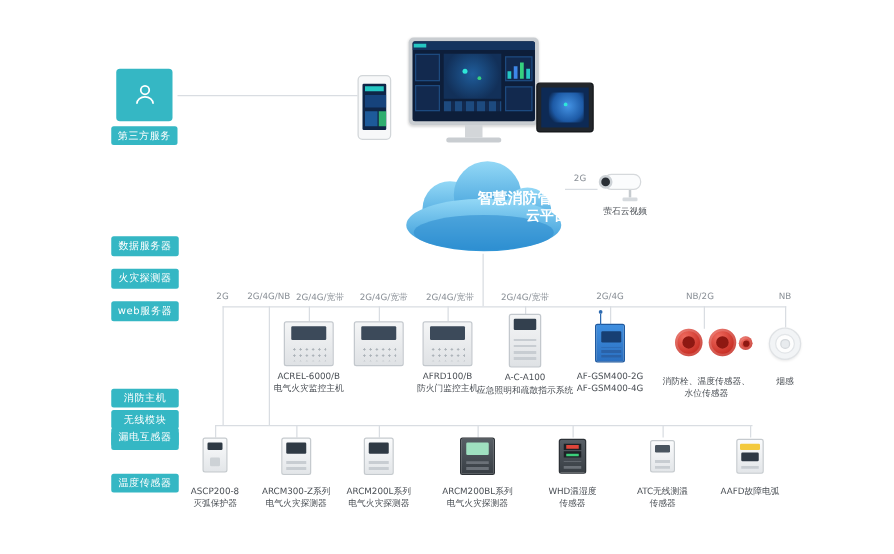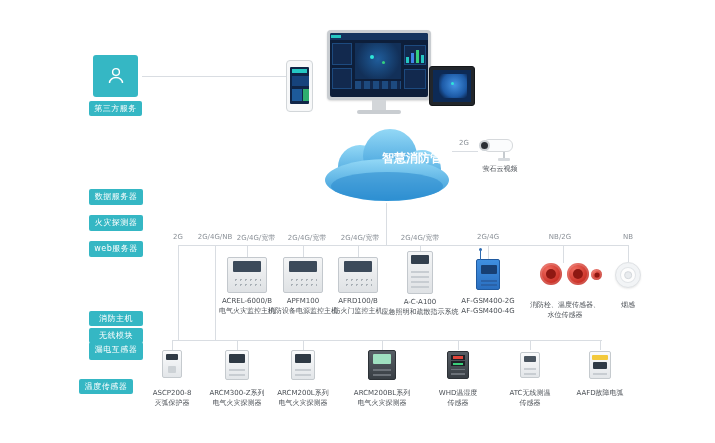--- a/index.html
+++ b/index.html
@@ -98,20 +98,21 @@
         <stop offset="1" stop-color="#2e93d5"></stop>
       </linearGradient>
     </defs>
     <circle cx="42" cy="40" r="22" fill="url(#cg)"></circle>
     <circle cx="72" cy="29" r="27" fill="url(#cg)"></circle>
     <circle cx="104" cy="42" r="19" fill="url(#cg)"></circle>
     <ellipse cx="69" cy="53" rx="62" ry="21" fill="url(#cg)"></ellipse>
     <ellipse cx="69" cy="59" rx="56" ry="14" fill="#2b8bcd" opacity="0.55"></ellipse>
   </svg>
   <div class="cloud-text" style="left:318px;top:150px;font-size:12px">智慧消防管理</div>
+  <div class="cloud-text" style="left:318px;top:165px;font-size:11px">云平台</div>
 
   <div class="hline" style="left:452px;top:151px;width:26px"></div>
   <div class="net-label" style="left:464px;top:139px">2G</div>
   <div class="abs" style="left:479px;top:137px;width:34px;height:24px">
     <div style="position:absolute;left:4px;top:2px;width:30px;height:13px;background:#fbfcfd;border:1px solid #d6d9dc;border-radius:6px"></div>
     <div style="position:absolute;left:0;top:3px;width:11px;height:11px;border-radius:50%;background:#2a2f35;border:2px solid #cdd2d6"></div>
     <div style="position:absolute;left:24px;top:15px;width:2px;height:6px;background:#c6cbcf"></div>
     <div style="position:absolute;left:19px;top:21px;width:12px;height:3px;background:#d6dade;border-radius:1px"></div>
   </div>
   <div class="dev-label" style="left:500px;top:164px">萤石云视频</div>
@@ -131,21 +132,21 @@
     </div>
   <div class="teal-box" style="left:89px;top:328px;width:54px;height:15px">
     <span>无线模块</span>
     </div>
   <div class="teal-box" style="left:89px;top:345px;width:54px;height:15px">
     <span>无线模块</span>
     </div>
   <div class="teal-box" style="left:89px;top:342px;width:54px;height:15px">
     <span>漏电互感器</span>
     </div>
-  <div class="teal-box" style="left:79px;top:379px;width:54px;height:15px">
+  <div class="teal-box" style="left:89px;top:379px;width:54px;height:15px">
     <span>温度传感器</span>
     </div>
 
   <div class="vline" style="left:386px;top:203px;height:42px"></div>
   <div class="hline" style="left:178px;top:245px;width:451px"></div>
   <div class="vline" style="left:247px;top:245px;height:12px"></div>
   <div class="vline" style="left:303px;top:245px;height:12px"></div>
   <div class="vline" style="left:358px;top:245px;height:12px"></div>
   <div class="vline" style="left:420px;top:245px;height:8px"></div>
   <div class="vline" style="left:488px;top:245px;height:14px"></div>
@@ -204,24 +205,20 @@
     <div class="hub"></div>
     </div>
   <div class="smoke" style="left:615px;top:262px;width:26px;height:26px">
     <div class="core"></div>
     </div>
 
   <div class="dev-label" style="left:247px;top:296px">
     <div>ACREL-6000/B</div>
     <div>电气火灾监控主机</div>
   </div>
-  <div class="dev-label" style="left:303px;top:296px">
-    <div>APFM100</div>
-    <div>消防设备电源监控主机</div>
-  </div>
   <div class="dev-label" style="left:358px;top:296px">
     <div>AFRD100/B</div>
     <div>防火门监控主机</div>
   </div>
   <div class="dev-label" style="left:420px;top:297px">
     <div>A-C-A100</div>
     <div>应急照明和疏散指示系统</div>
   </div>
   <div class="dev-label" style="left:488px;top:296px">
     <div>AF-GSM400-2G</div>

